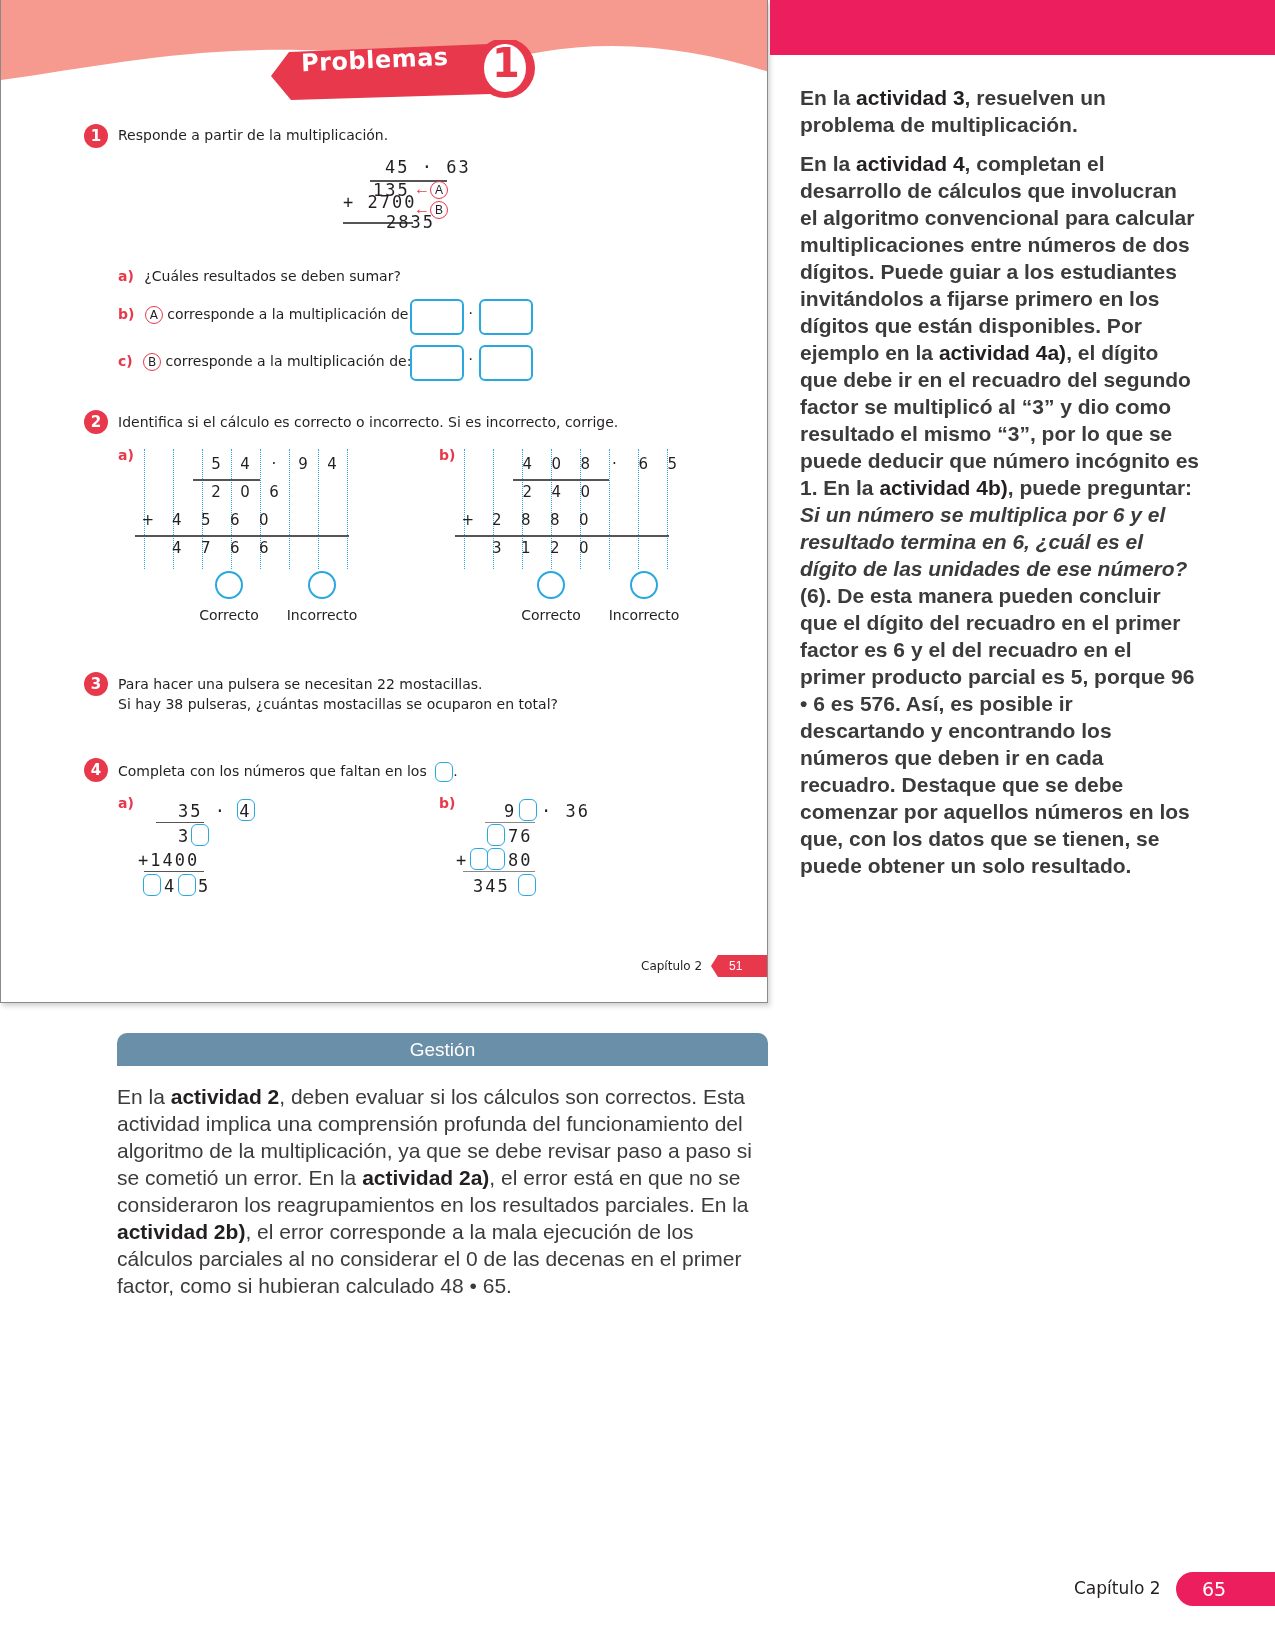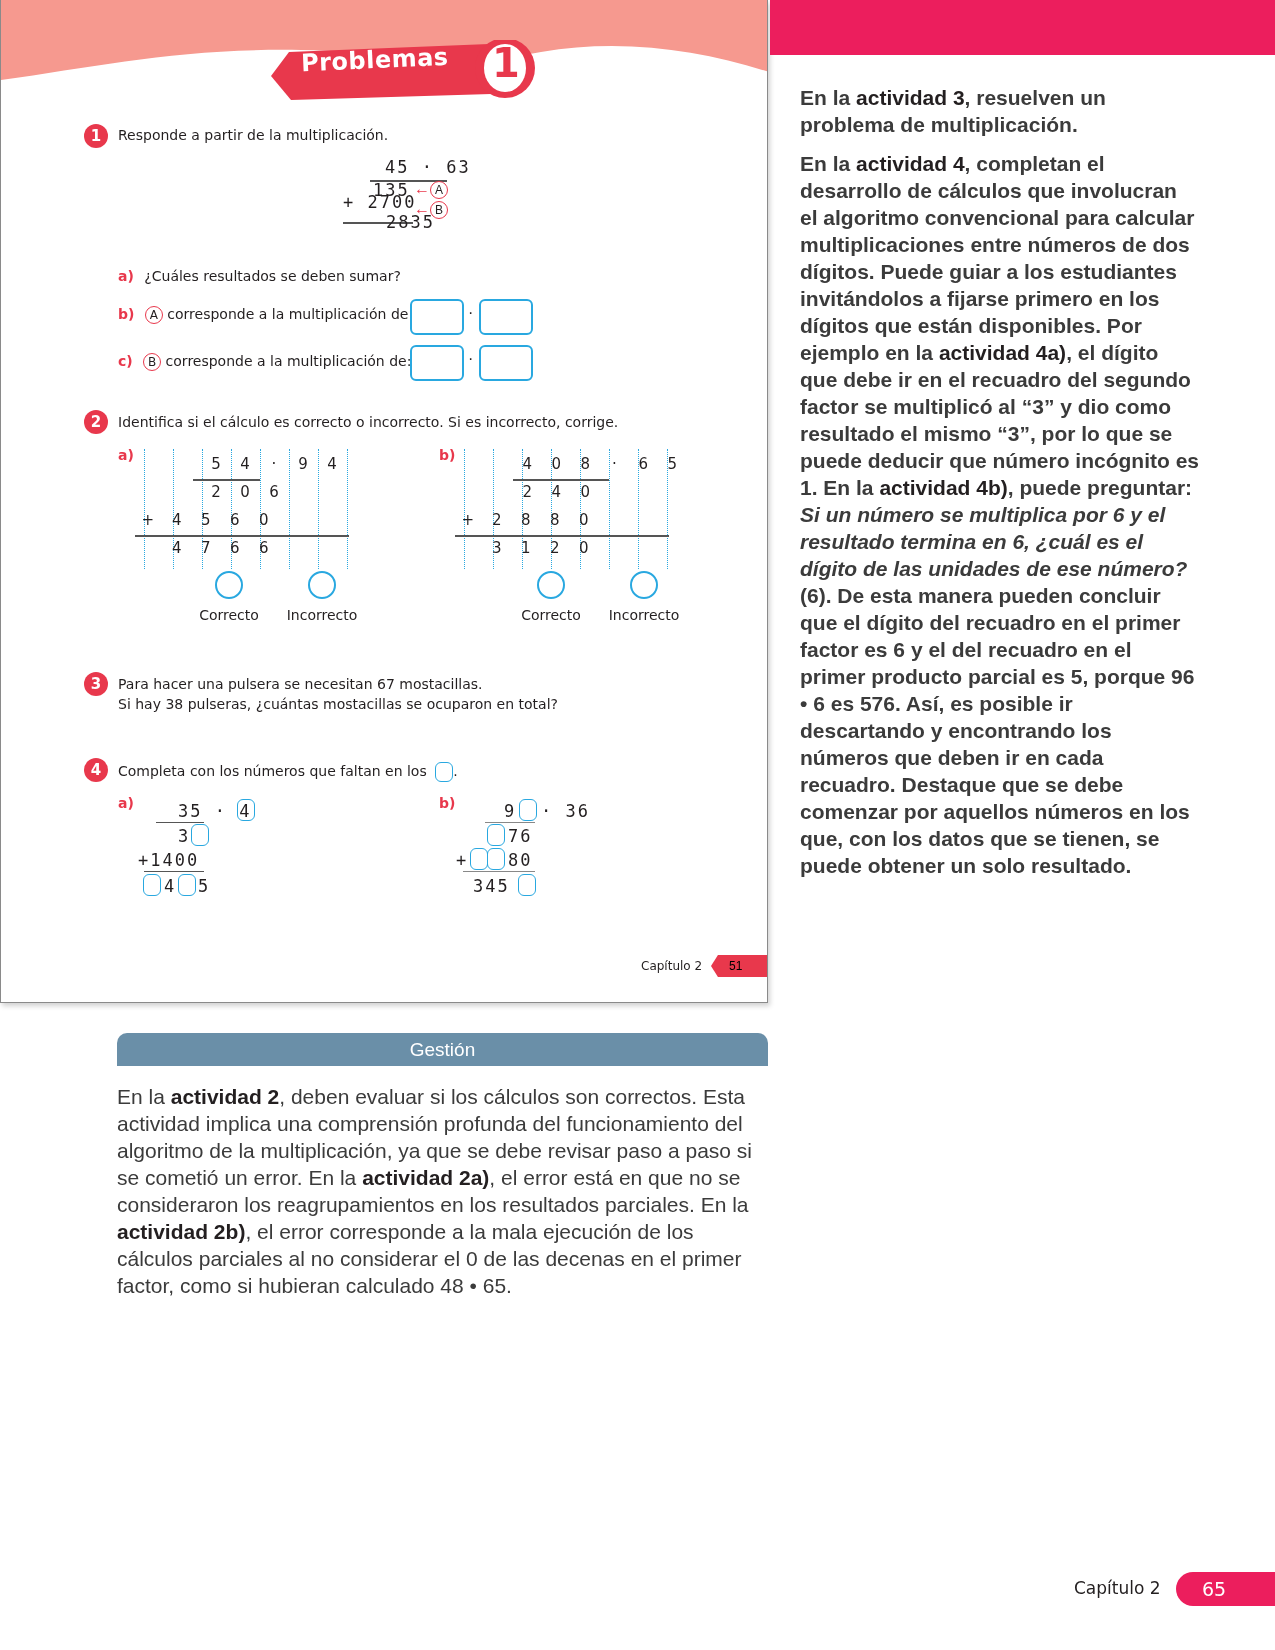--- a/index.html
+++ b/index.html
@@ -37,21 +37,21 @@
   .answer-box { position: absolute; width: 54px; height: 36px; border: 2px solid #29a8e0; border-radius: 6px; }
   .mul { font-family: "DejaVu Sans Mono", monospace; font-size: 17px; letter-spacing: 2px; }
   .hline { position: absolute; height: 1.5px; background: #555; }
   .vdot { position: absolute; width: 0; border-left: 1.5px dotted #29a8e0; }
   .cell { position: absolute; width: 20px; text-align: center; font-family: "DejaVu Sans", sans-serif; font-size: 15px; }
   .choice-circle { position: absolute; width: 28px; height: 28px; border: 2px solid #29a8e0; border-radius: 50%; }
   .choice-label { position: absolute; font-family: "DejaVu Sans", sans-serif; font-size: 14px; text-align: center; width: 100px; }
   .mini-box { position: absolute; width: 18px; height: 22px; border: 1.5px solid #29a8e0; border-radius: 6px; }
   .footer-small { position: absolute; font-family: "DejaVu Sans", sans-serif; font-size: 12px; }
   .page-tab-small {
-    position: absolute; left: 710px; top: 955px; width: 58px; height: 22px; background: #e8384c; color: #000000;
+    position: absolute; left: 710px; top: 955px; width: 58px; height: 22px; background: #e8384c; color: #ffffff;
     font-size: 12px; line-height: 22px; padding-left: 18px; clip-path: polygon(12% 0,100% 0,100% 100%,12% 100%,0 50%);
   }
 
   
   .top-bar { position: absolute; left: 770px; top: 0; width: 505px; height: 55px; background: #ec1e5d; }
   .guide-text { position: absolute; font-family: "Liberation Sans", sans-serif; font-size: 21px; line-height: 27px; color: #3b3b3b; }
   .guide-text p { margin-bottom: 12px; }
   .guide-text b { color: #231f20; }
   .gestion-bar {
     position: absolute; left: 117px; top: 1033px; width: 651px; height: 33px; background: #6a8fa8;
@@ -122,21 +122,21 @@
   <div class="choice-circle" style="left:214px;top:571px;"></div>
   <div class="choice-circle" style="left:307px;top:571px;"></div>
   <div class="choice-label" style="left:178px;top:607px;">Correcto</div>
   <div class="choice-label" style="left:271px;top:607px;">Incorrecto</div>
   <div class="choice-circle" style="left:536px;top:571px;"></div>
   <div class="choice-circle" style="left:629px;top:571px;"></div>
   <div class="choice-label" style="left:500px;top:607px;">Correcto</div>
   <div class="choice-label" style="left:593px;top:607px;">Incorrecto</div>
 
   <div class="num-badge" style="left:83px;top:672px;">3</div>
-  <div class="abs kid" style="left:117px;top:676px;">Para hacer una pulsera se necesitan 67 mostacillas.</div>
+  <div class="abs kid" style="left:117px;top:676px;">Para hacer una pulsera se necesitan 22 mostacillas.</div>
   <div class="abs kid" style="left:117px;top:696px;">Si hay 38 pulseras, ¿cuántas mostacillas se ocuparon en total?</div>
 
   <div class="num-badge" style="left:83px;top:758px;">4</div>
   <div class="abs kid" style="left:117px;top:762px;">
     <span>Completa con los números que faltan en los</span>
     <span style="display:inline-block;width:18px;height:20px;border:1.5px solid #29a8e0;border-radius:6px;vertical-align:middle;margin-left:4px;"></span><span>.</span>
   </div>
 
   <div class="abs lbl" style="left:117px;top:795px;">a)</div>
   <div class="abs mul" style="left:177px;top:801px;">35 · 4</div>

